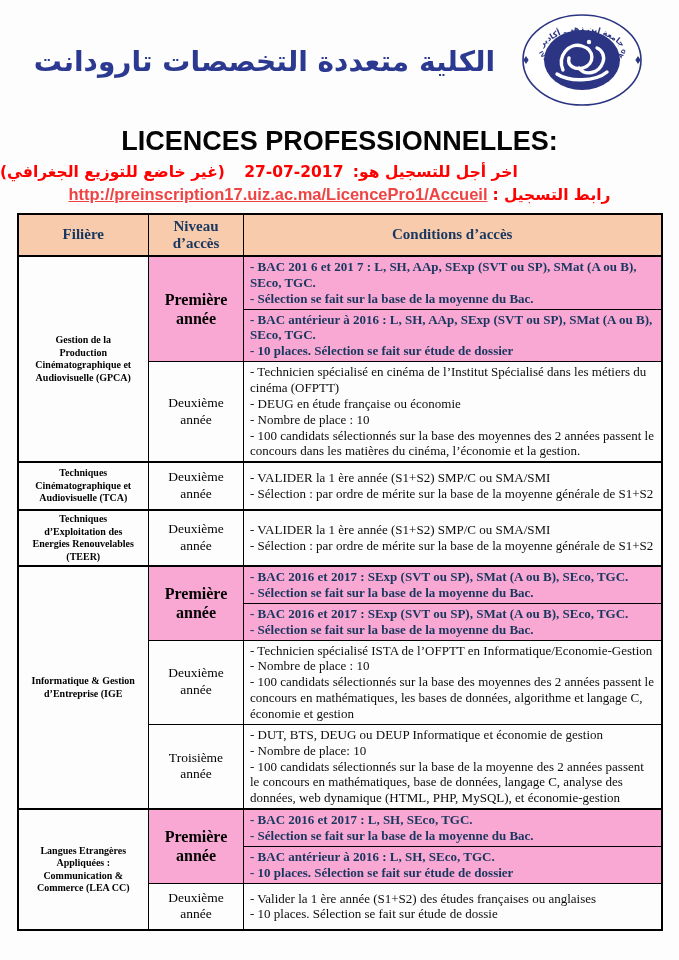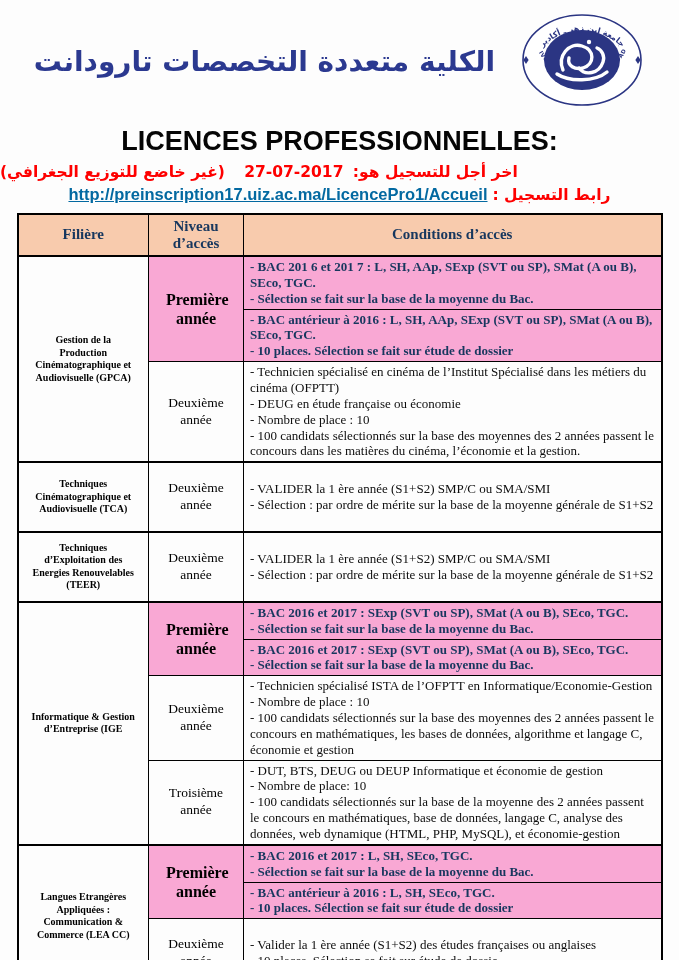--- a/index.html
+++ b/index.html
@@ -29,42 +29,42 @@
     font-size:27px;margin:10px 0 6px;color:#050505;
   }
   .deadline{
     direction:rtl;text-align:left;color:#fe0000;font-weight:bold;
     font-family:"DejaVu Sans",sans-serif;font-size:15.5px;
   }
   .deadline .date{margin:0 4px;}
   .deadline .note{margin-right:10px;}
   .reg-row{text-align:center;font-size:16px;margin-top:4px;font-family:"DejaVu Sans",sans-serif;}
   .reg-row a{
-    color:#0369a1;font-weight:bold;text-decoration:underline;
+    color:#ef4444;font-weight:bold;text-decoration:underline;
     font-family:"Liberation Sans",sans-serif;font-size:16.5px;
   }
   .reg-row .sep,.reg-row .ar{color:#fe0000;font-weight:bold;font-size:15.5px;}
   
   table{
     border-collapse:collapse;margin:9px auto 0;width:644px;table-layout:fixed;
     border:2px solid #000;
   }
   col.c1{width:131px;} col.c2{width:95px;} col.c3{width:418px;}
   th,td{border:1px solid #000;}
   thead th{
     background:#f8cbad;color:#17375e;font-size:15px;font-weight:bold;
     padding:2px 2px;line-height:1.15;border-bottom:2px solid #000;height:36px;
   }
   tr.group-start td{border-top:2px solid #000;}
   .filiere-cell{
     font-weight:bold;text-align:center;vertical-align:middle;
     font-size:10px;line-height:1.25;padding:2px 13px;
   }
   .level-cell{
-    text-align:center;vertical-align:middle;font-size:13.5px;line-height:1.25;padding:17px;
+    text-align:center;vertical-align:middle;font-size:13.5px;line-height:1.25;padding:6px;
   }
   .level-strong{font-weight:bold;font-size:16px;line-height:1.2;}
   .cond-cell{
     font-size:13px;line-height:1.22;padding:2px 6px;vertical-align:middle;color:#0d0d0d;
   }
   .cond-cell.hl{color:#17375e;font-weight:bold;}
   .hl{background:#f9a8d4;}
   .cond-line{margin:0;}
 </style>
 </head>

